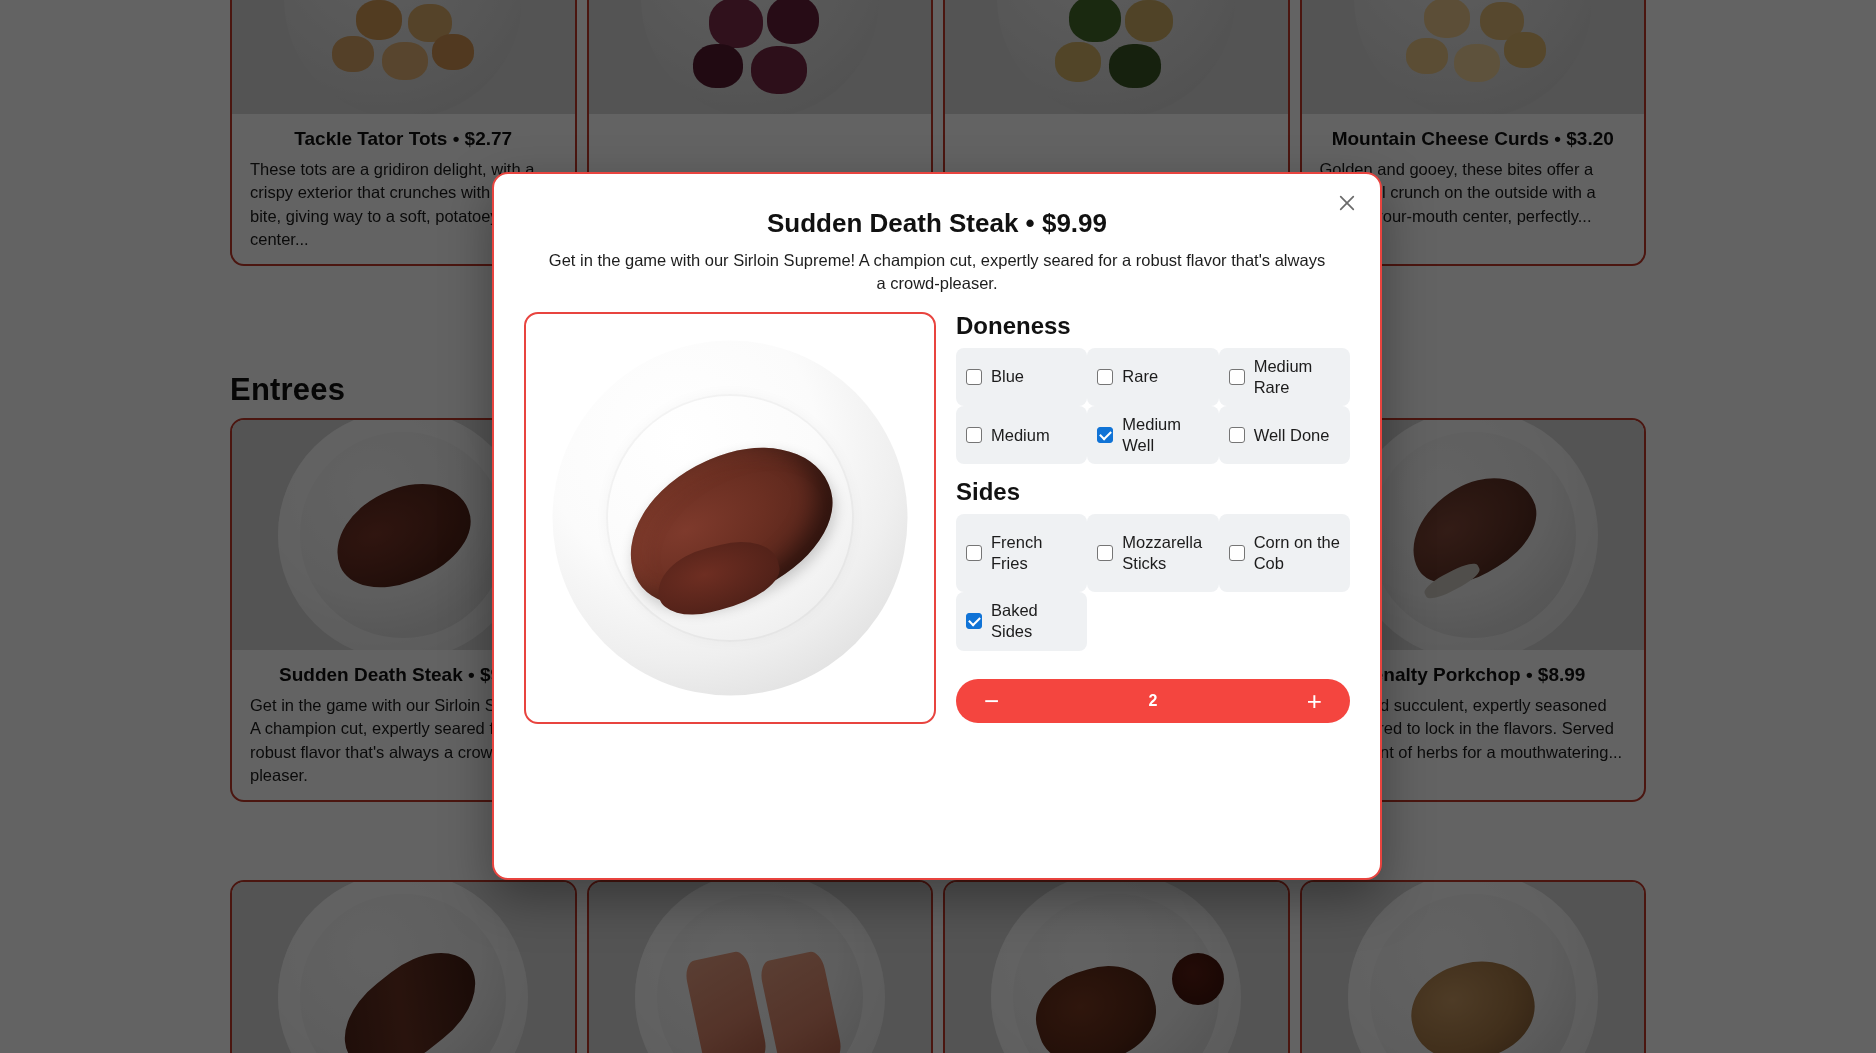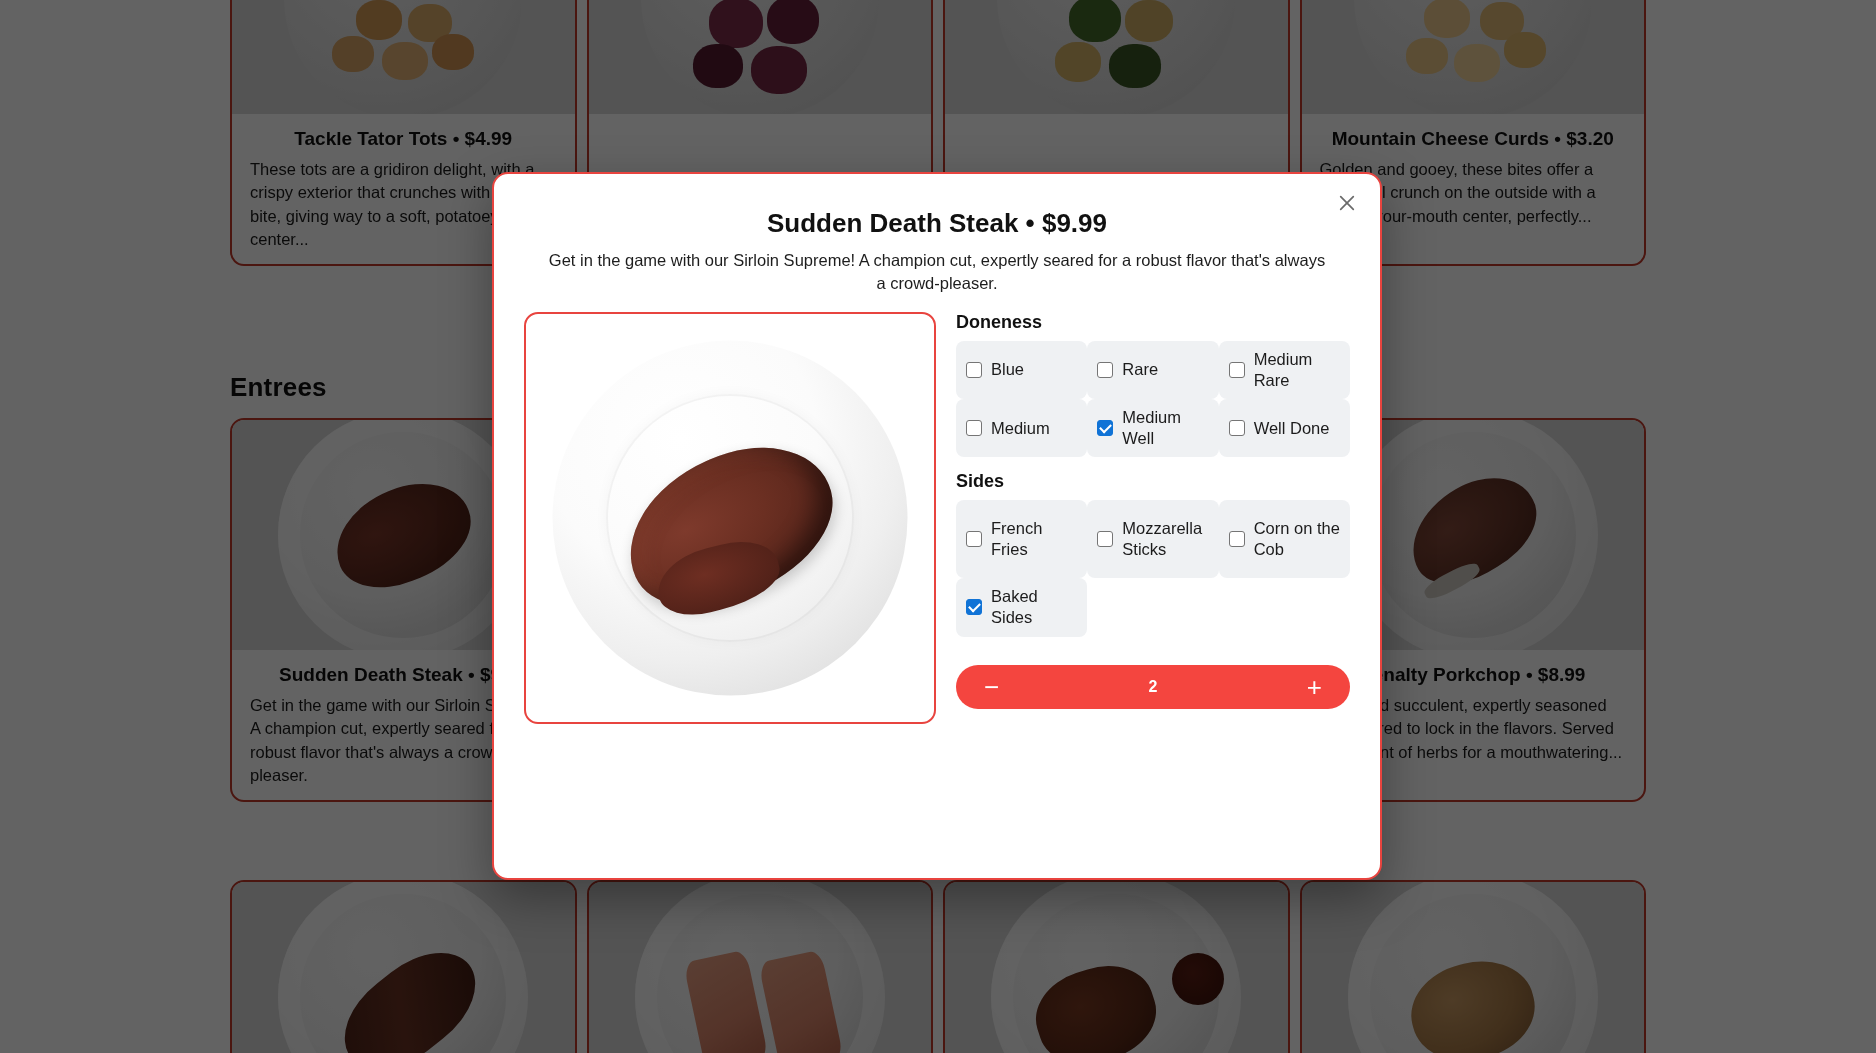--- a/index.html
+++ b/index.html
@@ -13,21 +13,21 @@
 
   
   #page-root { position: relative; width: 1876px; height: 1053px; background:#fff; }
 
   .bg-layer {
     position: absolute; inset: 0;
     padding: 0 230px;
   }
 
   .menu-section-title {
-    font-size: 26px; font-weight: 700; color: #111;
+    font-size: 31px; font-weight: 700; color: #111;
     margin: 0 0 12px 0; letter-spacing: .2px;
   }
 
   .card-row {
     display: grid;
     grid-template-columns: repeat(4, 1fr);
     gap: 10px;
   }
 
   .food-card {
@@ -144,21 +144,21 @@
     content:""; position:absolute; left: 6%; top: 58%;
     width: 58%; height: 46%;
     border-radius: 50% 44% 58% 40% / 62% 50% 46% 44%;
     background: radial-gradient(ellipse at 40% 40%, #6e2e22 0%, #532219 70%, #3b1710 100%);
     transform: rotate(10deg);
   }
 
   .modal-options { flex: 1 1 auto; display:flex; flex-direction:column; min-width:0; }
 
   .opt-group-title {
-    font-size: 18px; font-weight: 700; color: #111;
+    font-size: 24px; font-weight: 700; color: #111;
     margin: 0 0 8px 0;
   }
   .opt-grid {
     display:grid; grid-template-columns: repeat(3, 1fr);
     margin-bottom: 14px;
   }
   .opt-cell {
     background: #eff1f3; border-radius: 8px;
     min-height: 58px;
     display:flex; align-items:center; gap: 9px;
@@ -216,21 +216,21 @@
       <div class="food-card">
         <div class="food-photo">
           <div class="bowl"></div>
 
           <div class="blob" style="left:124px;top:116px;width:46px;height:40px;background:#d39a57;"></div>
           <div class="blob" style="left:176px;top:120px;width:44px;height:38px;background:#dcac6b;"></div>
           <div class="blob" style="left:100px;top:152px;width:42px;height:36px;background:#d8a567;"></div>
           <div class="blob" style="left:150px;top:158px;width:46px;height:38px;background:#e2b377;"></div>
           <div class="blob" style="left:200px;top:150px;width:42px;height:36px;background:#d09454;"></div>
         </div>
-        <div class="card-title">Tackle Tator Tots • $4.99</div>
+        <div class="card-title">Tackle Tator Tots • $2.77</div>
         <div class="card-desc">These tots are a gridiron delight, with a crispy exterior that crunches with every bite, giving way to a soft, potatoey center...</div>
       </div>
 
       <div class="food-card">
         <div class="food-photo">
           <div class="bowl"></div>
 
           <div class="blob" style="left:120px;top:114px;width:54px;height:50px;background:#7d2d4a;"></div>
           <div class="blob" style="left:178px;top:112px;width:52px;height:48px;background:#66203a;"></div>
           <div class="blob" style="left:104px;top:160px;width:50px;height:44px;background:#551a30;"></div>

